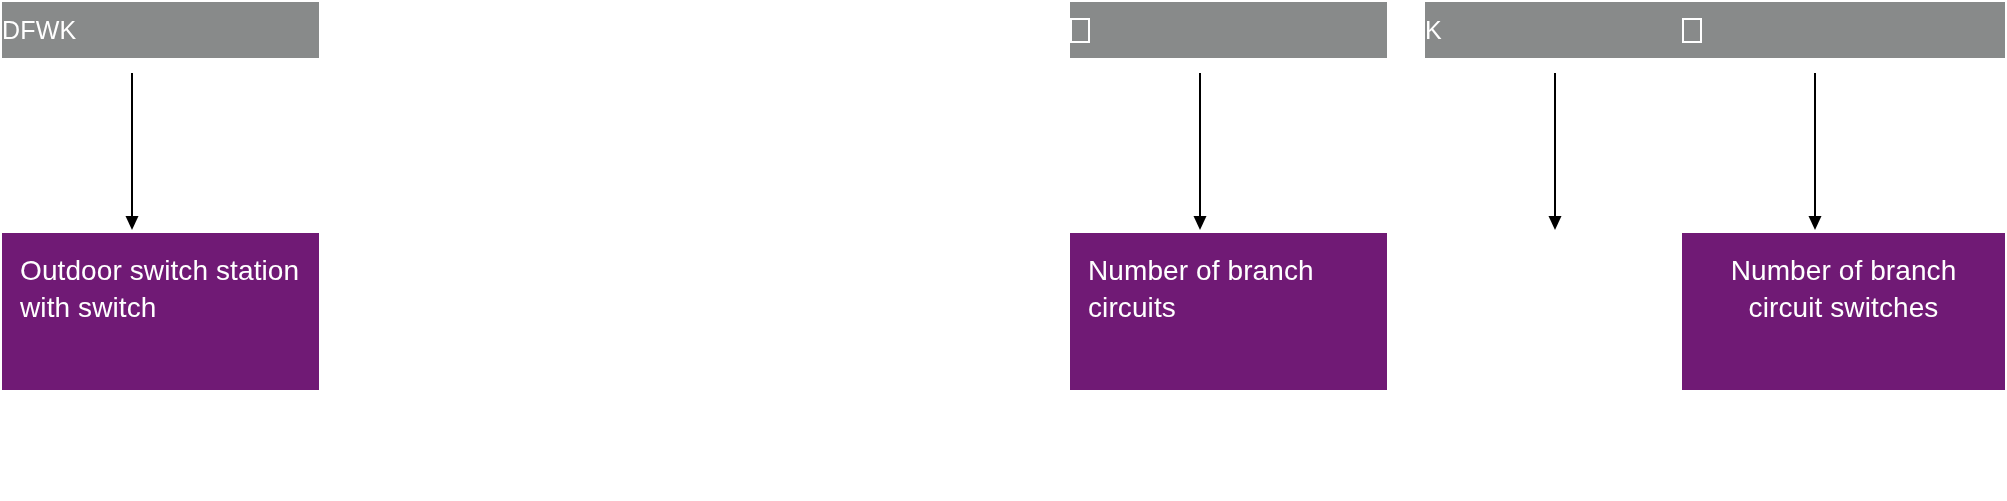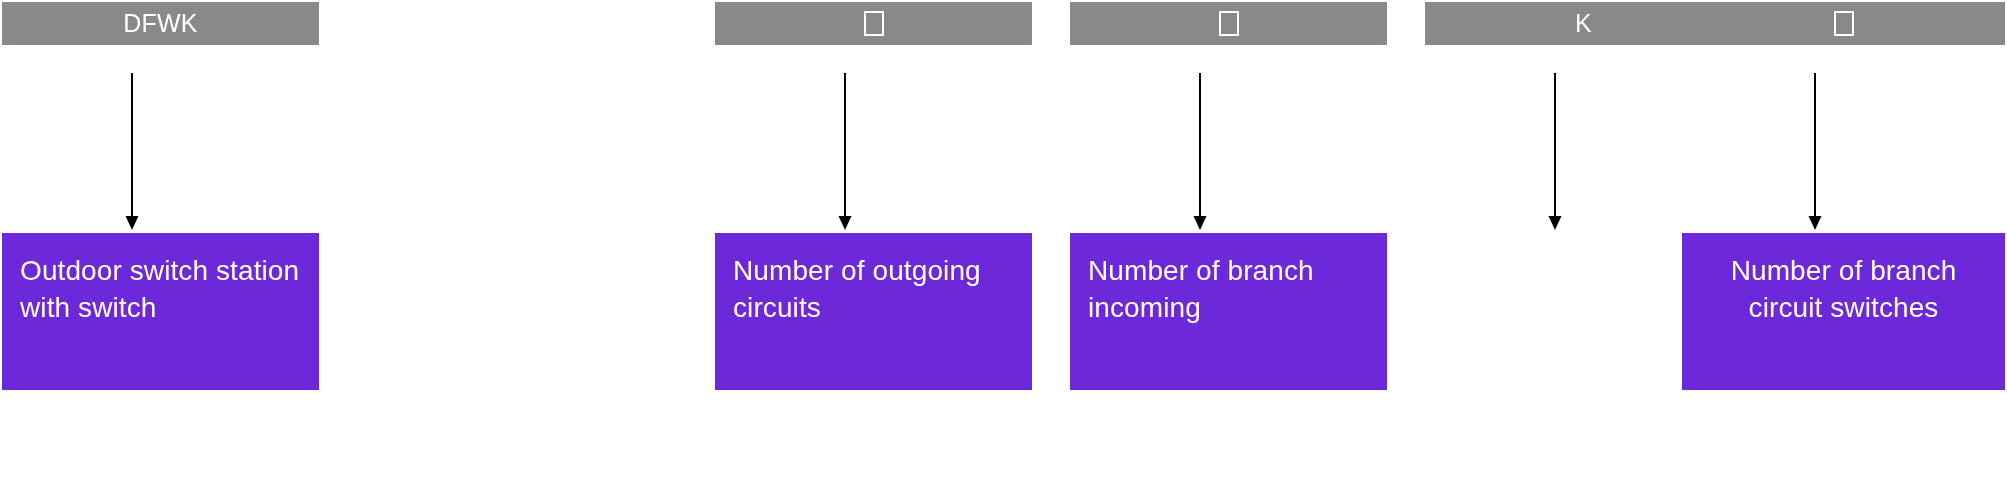--- a/index.html
+++ b/index.html
@@ -23,25 +23,25 @@
     position: absolute;
     top: 0;
     width: 317px;
     height: 501px;
   }
   .header-box {
     position: absolute;
     left: 0;
     top: 2px;
     width: 317px;
-    height: 43px;
+    height: 56px;
     background: #888a8a;
     display: flex;
     align-items: center;
-    justify-content: center;
+    justify-content: flex-start;
     box-sizing: border-box;
   }
   .header-label {
     color: #ffffff;
     font-size: 25px;
     line-height: 1;
     letter-spacing: 0.2px;
     white-space: nowrap;
   }
   
@@ -64,21 +64,21 @@
   .connector svg {
     display: block;
     overflow: visible;
   }
   .body-box {
     position: absolute;
     left: 0;
     top: 233px;
     width: 317px;
     height: 157px;
-    background: #6d28d9;
+    background: #701a75;
     box-sizing: border-box;
     padding: 20px 18px 0 18px;
   }
   .body-text {
     color: #ffffff;
     font-size: 28px;
     line-height: 1.32;
     letter-spacing: 0.1px;
   }
 </style>
@@ -96,49 +96,34 @@
         <line x1="7" y1="0" x2="7" y2="143" stroke="#000000" stroke-width="2"></line>
         <polygon points="7,157 0.5,143 13.5,143" fill="#000000"></polygon>
       </svg>
     </div>
     <div class="body-box">
       <div class="body-text">Outdoor switch station with switch</div>
     </div>
   </div>
 
 
-  <div class="column" style="left:715px;">
-    <div class="header-box">
-      <span class="tofu"></span>
-
-    </div>
-    <div class="connector">
-      <svg width="14" height="158" viewBox="0 0 14 158" aria-hidden="true">
-        <line x1="7" y1="0" x2="7" y2="143" stroke="#000000" stroke-width="2"></line>
-        <polygon points="7,157 0.5,143 13.5,143" fill="#000000"></polygon>
-      </svg>
-    </div>
-    <div class="body-box">
-      <div class="body-text">Number of outgoing circuits</div>
-    </div>
-  </div>
 
   <div class="column" style="left:1070px;">
     <div class="header-box">
       <span class="tofu"></span>
 
     </div>
     <div class="connector">
       <svg width="14" height="158" viewBox="0 0 14 158" aria-hidden="true">
         <line x1="7" y1="0" x2="7" y2="143" stroke="#000000" stroke-width="2"></line>
         <polygon points="7,157 0.5,143 13.5,143" fill="#000000"></polygon>
       </svg>
     </div>
     <div class="body-box">
-      <div class="body-text">Number of branch incoming</div>
+      <div class="body-text">Number of branch circuits</div>
     </div>
   </div>
 
   <div class="column" style="left:1425px;">
     <div class="header-box">
       <span class="header-label">K</span>
     </div>
     <div class="connector">
       <svg width="14" height="158" viewBox="0 0 14 158" aria-hidden="true">
         <line x1="7" y1="0" x2="7" y2="143" stroke="#000000" stroke-width="2"></line>

